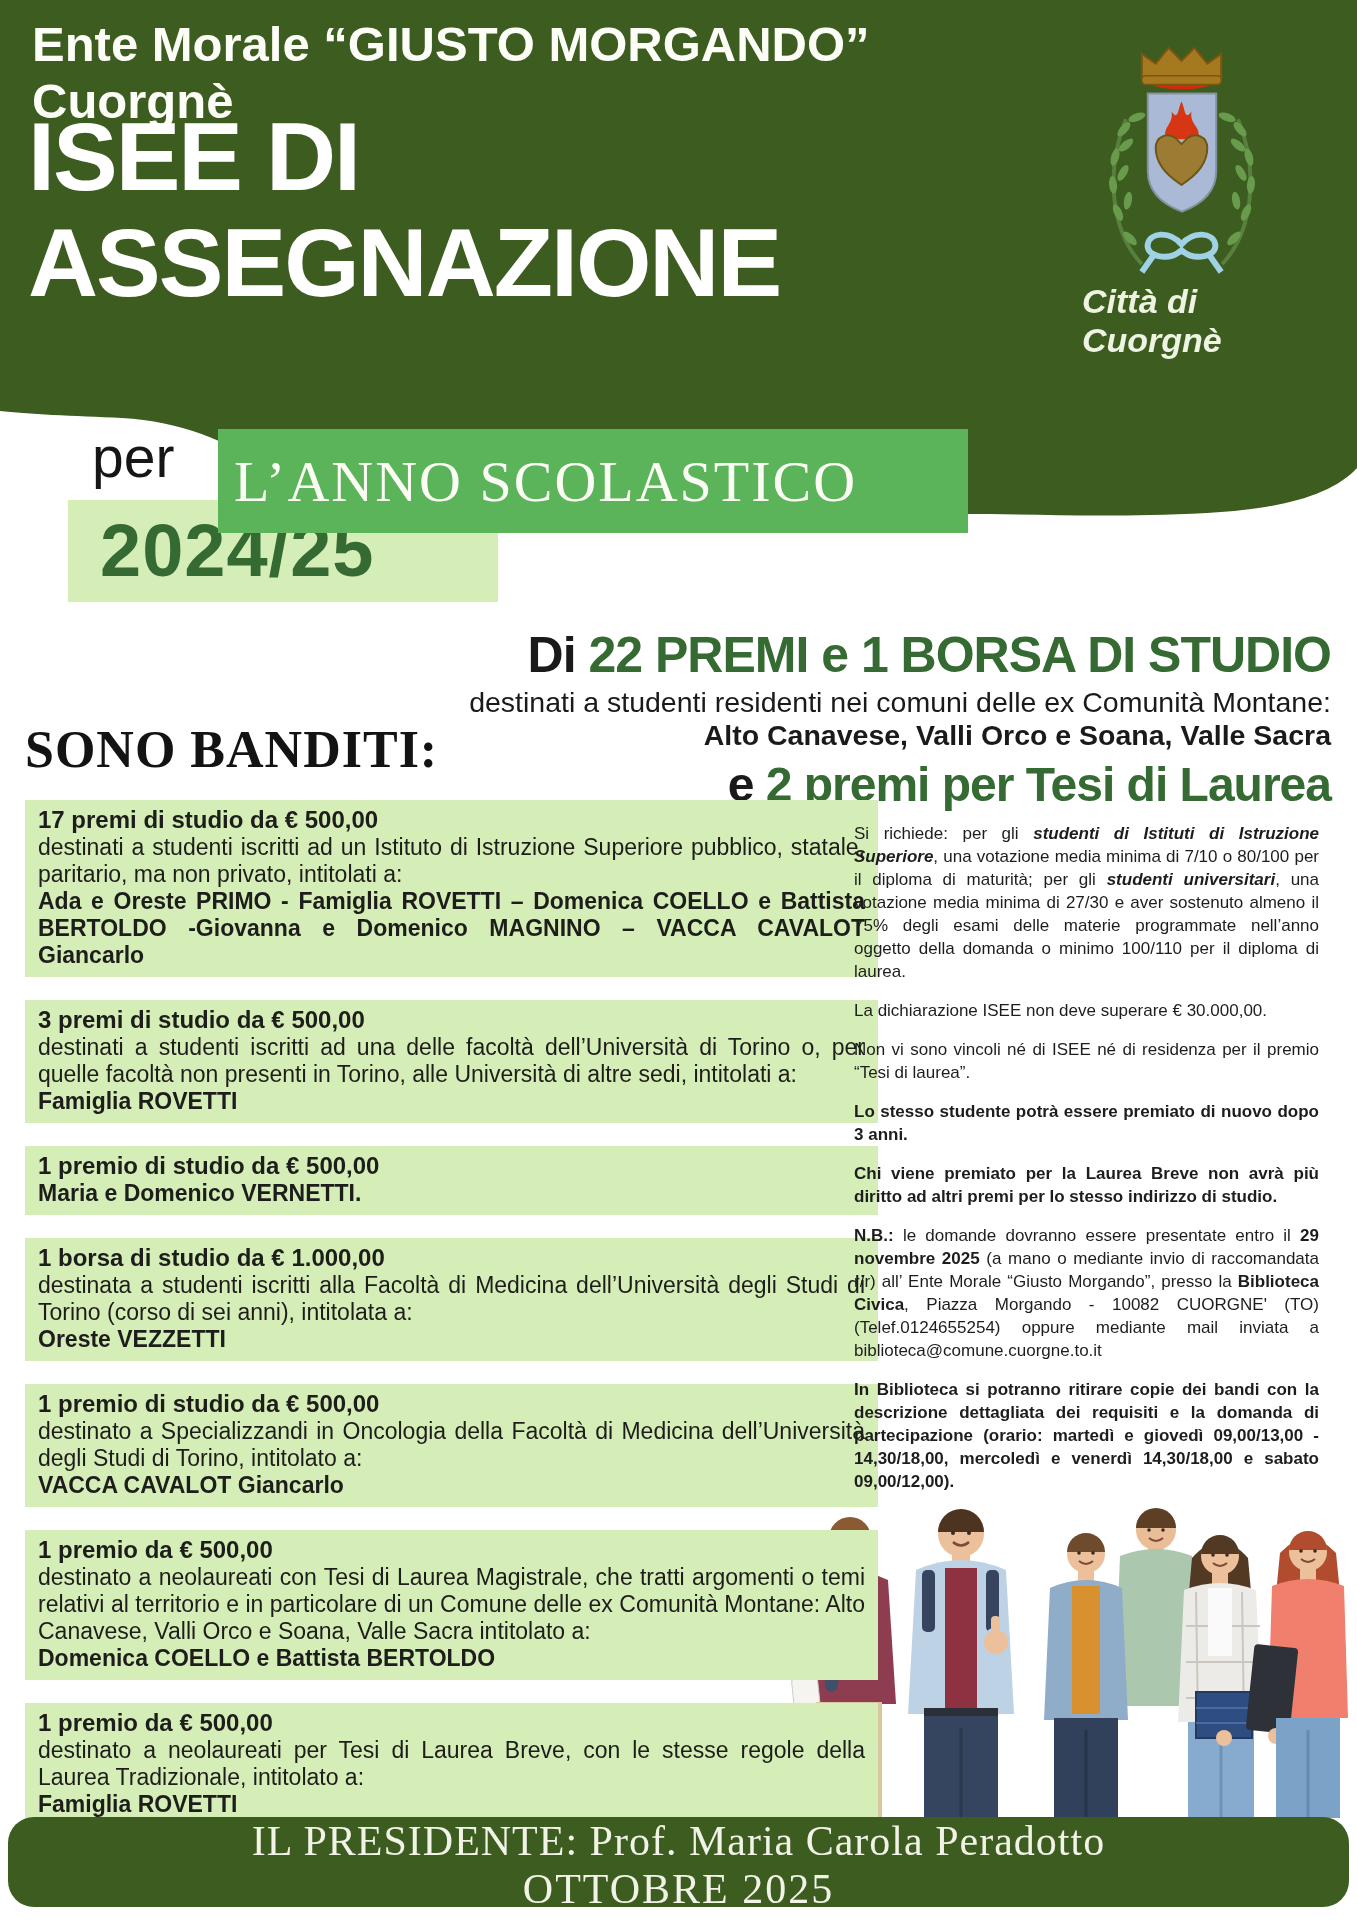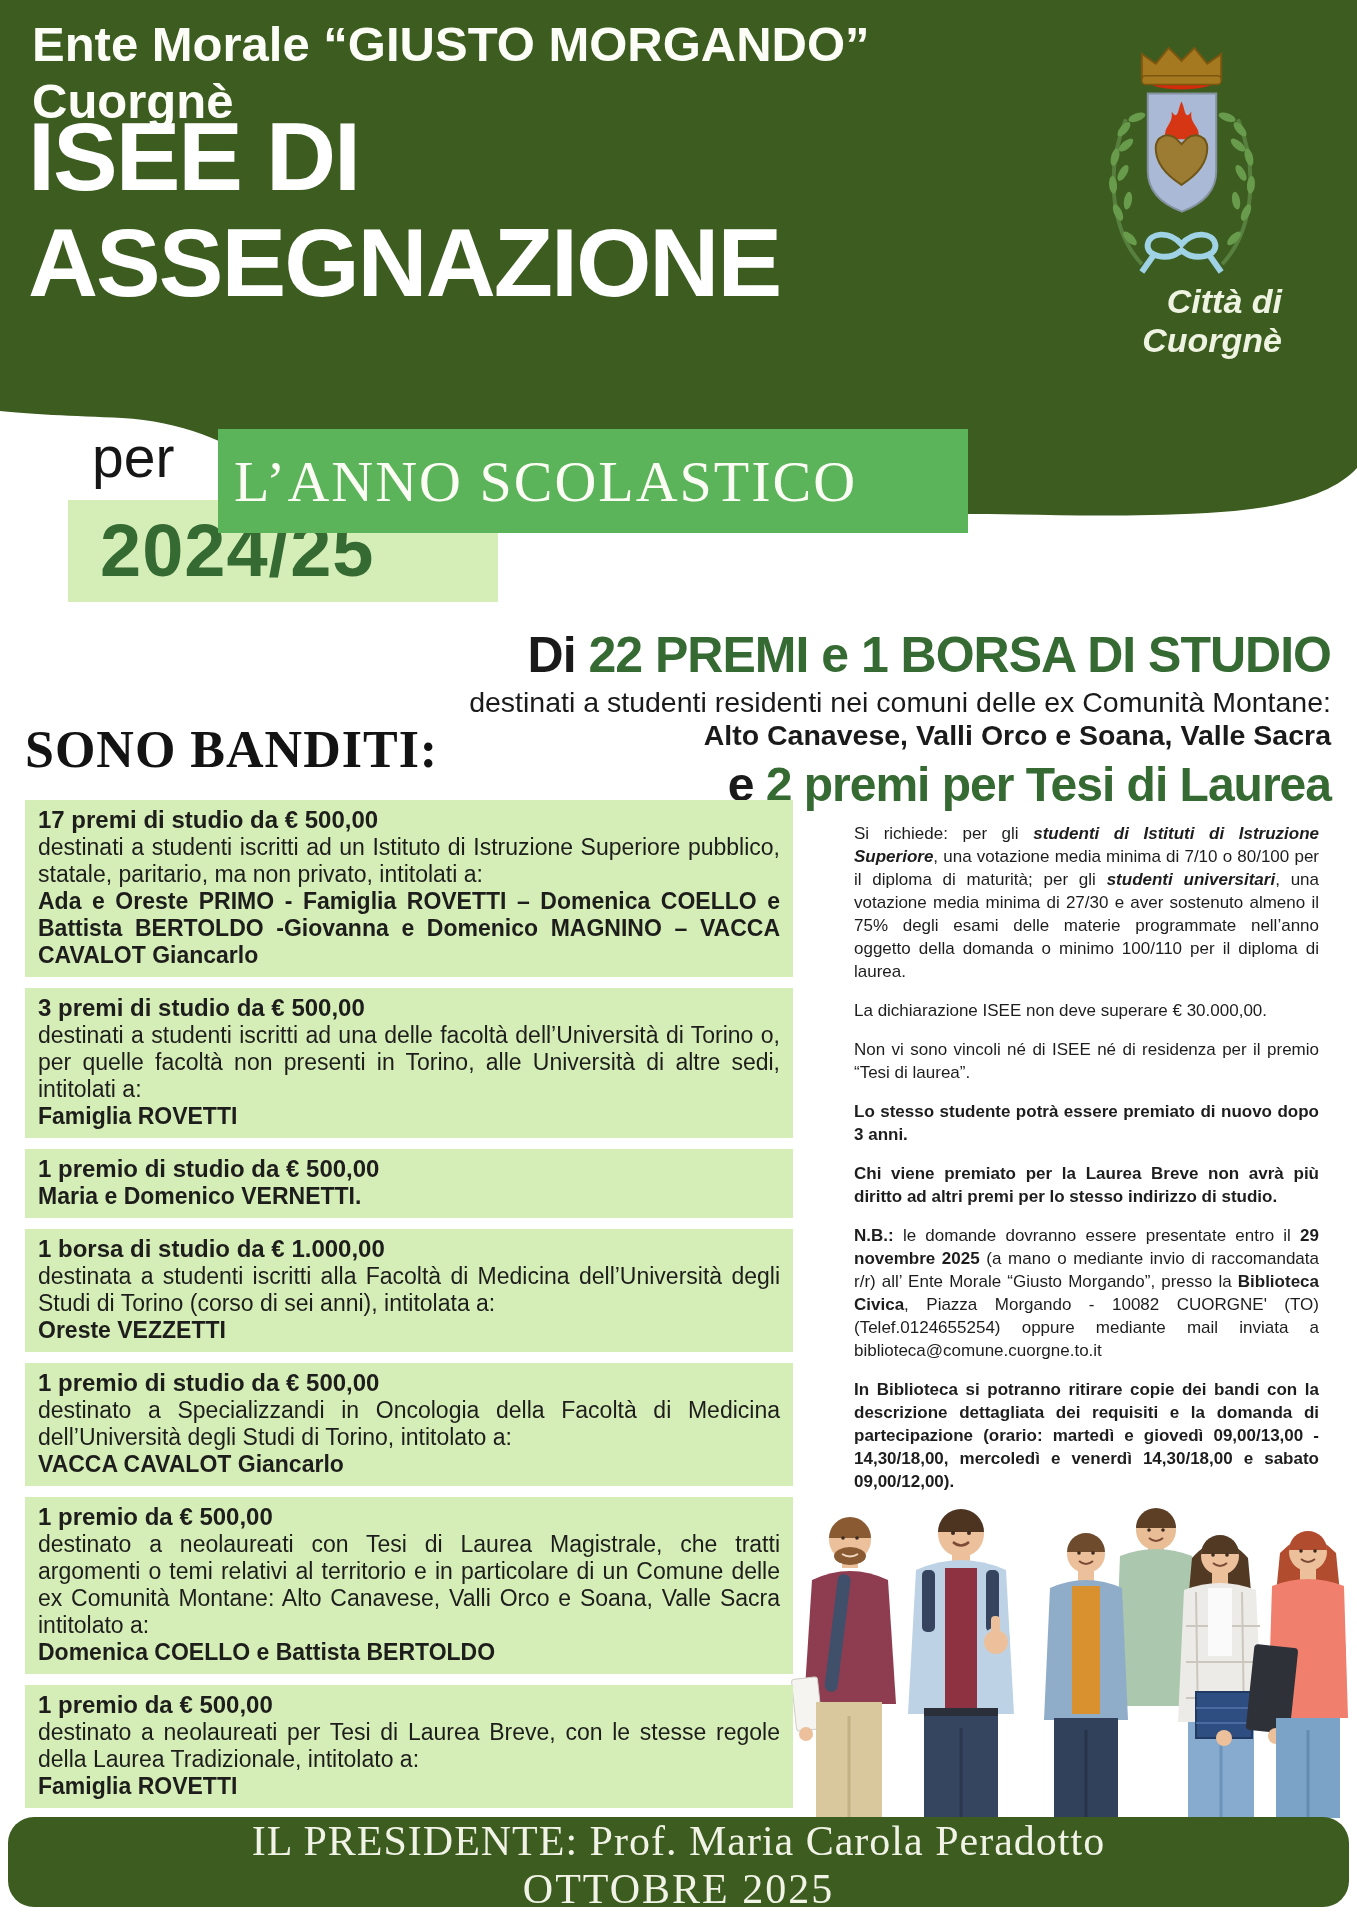--- a/index.html
+++ b/index.html
@@ -12,21 +12,21 @@
   .org{
     position:absolute;left:32px;top:16px;z-index:2;color:#fdfdf8;
     font-weight:700;font-size:49px;line-height:57px;letter-spacing:0px;
   }
   .title{
     position:absolute;left:28px;top:104px;z-index:2;color:#ffffff;
     font-weight:700;font-size:97px;line-height:106px;letter-spacing:-2px;
   }
   .crest{position:absolute;left:1088px;top:34px;width:188px;height:248px;z-index:2;}
   .crest-label{
-    position:absolute;left:1082px;top:282px;width:200px;z-index:2;text-align:right;
+    position:absolute;left:1082px;top:282px;width:200px;z-index:2;text-align:left;
     color:#eef3e2;font-weight:700;font-style:italic;font-size:34px;line-height:39px;
   }
   .per{position:absolute;left:92px;top:424px;z-index:2;font-size:57px;color:#161616;}
   .anno-box{
     position:absolute;left:218px;top:410px;width:750px;height:104px;z-index:3;
     background:var(--medium-green,#5cb45a);display:flex;align-items:center;margin-top:19px;
   }
   .anno-box span{
     font-family:"Liberation Serif",serif;font-size:58px;color:#fbfdf5;
     letter-spacing:2px;padding-left:16px;white-space:nowrap;
@@ -43,22 +43,22 @@
   .intro .l1{font-size:50px;font-weight:700;line-height:54px;letter-spacing:-1px;}
   .intro .l2{font-size:28.5px;line-height:33px;margin-top:4px;}
   .intro .l3{font-size:28.5px;font-weight:700;line-height:33px;}
   .intro .l4{font-size:48px;font-weight:700;line-height:54px;margin-top:6px;letter-spacing:-1px;}
   .green{color:var(--green-text,#356a33);}
   .sono{
     position:absolute;left:25px;top:720px;z-index:2;color:#131313;
     font-family:"Liberation Serif",serif;font-weight:700;font-size:52px;letter-spacing:1px;
   }
   .blocks{
-    position:absolute;left:25px;top:800px;width:768px;z-index:2;
-    display:flex;flex-direction:column;gap:11px;
+    position:absolute;left:25px;top:800px;width:853px;z-index:2;
+    display:flex;flex-direction:column;gap:23px;
   }
   .block{background:var(--light-green,#d5edb6);padding:6px 13px 8px;color:#1d1d1b;}
   .block .bt{font-size:24px;font-weight:700;line-height:28px;}
   .block .bb{font-size:23px;line-height:27px;text-align:justify;}
   .block .bn{font-size:23px;font-weight:700;line-height:27px;text-align:justify;}
   .info{position:absolute;left:838px;top:806px;width:497px;z-index:2;color:#1d1d1d;}
   .info p{margin:16px;font-size:17px;line-height:23px;text-align:justify;}
   .info .b{font-weight:700;}
   .info .bi{font-weight:700;font-style:italic;}
   .photo{position:absolute;left:788px;top:1496px;width:569px;height:322px;z-index:1;}

